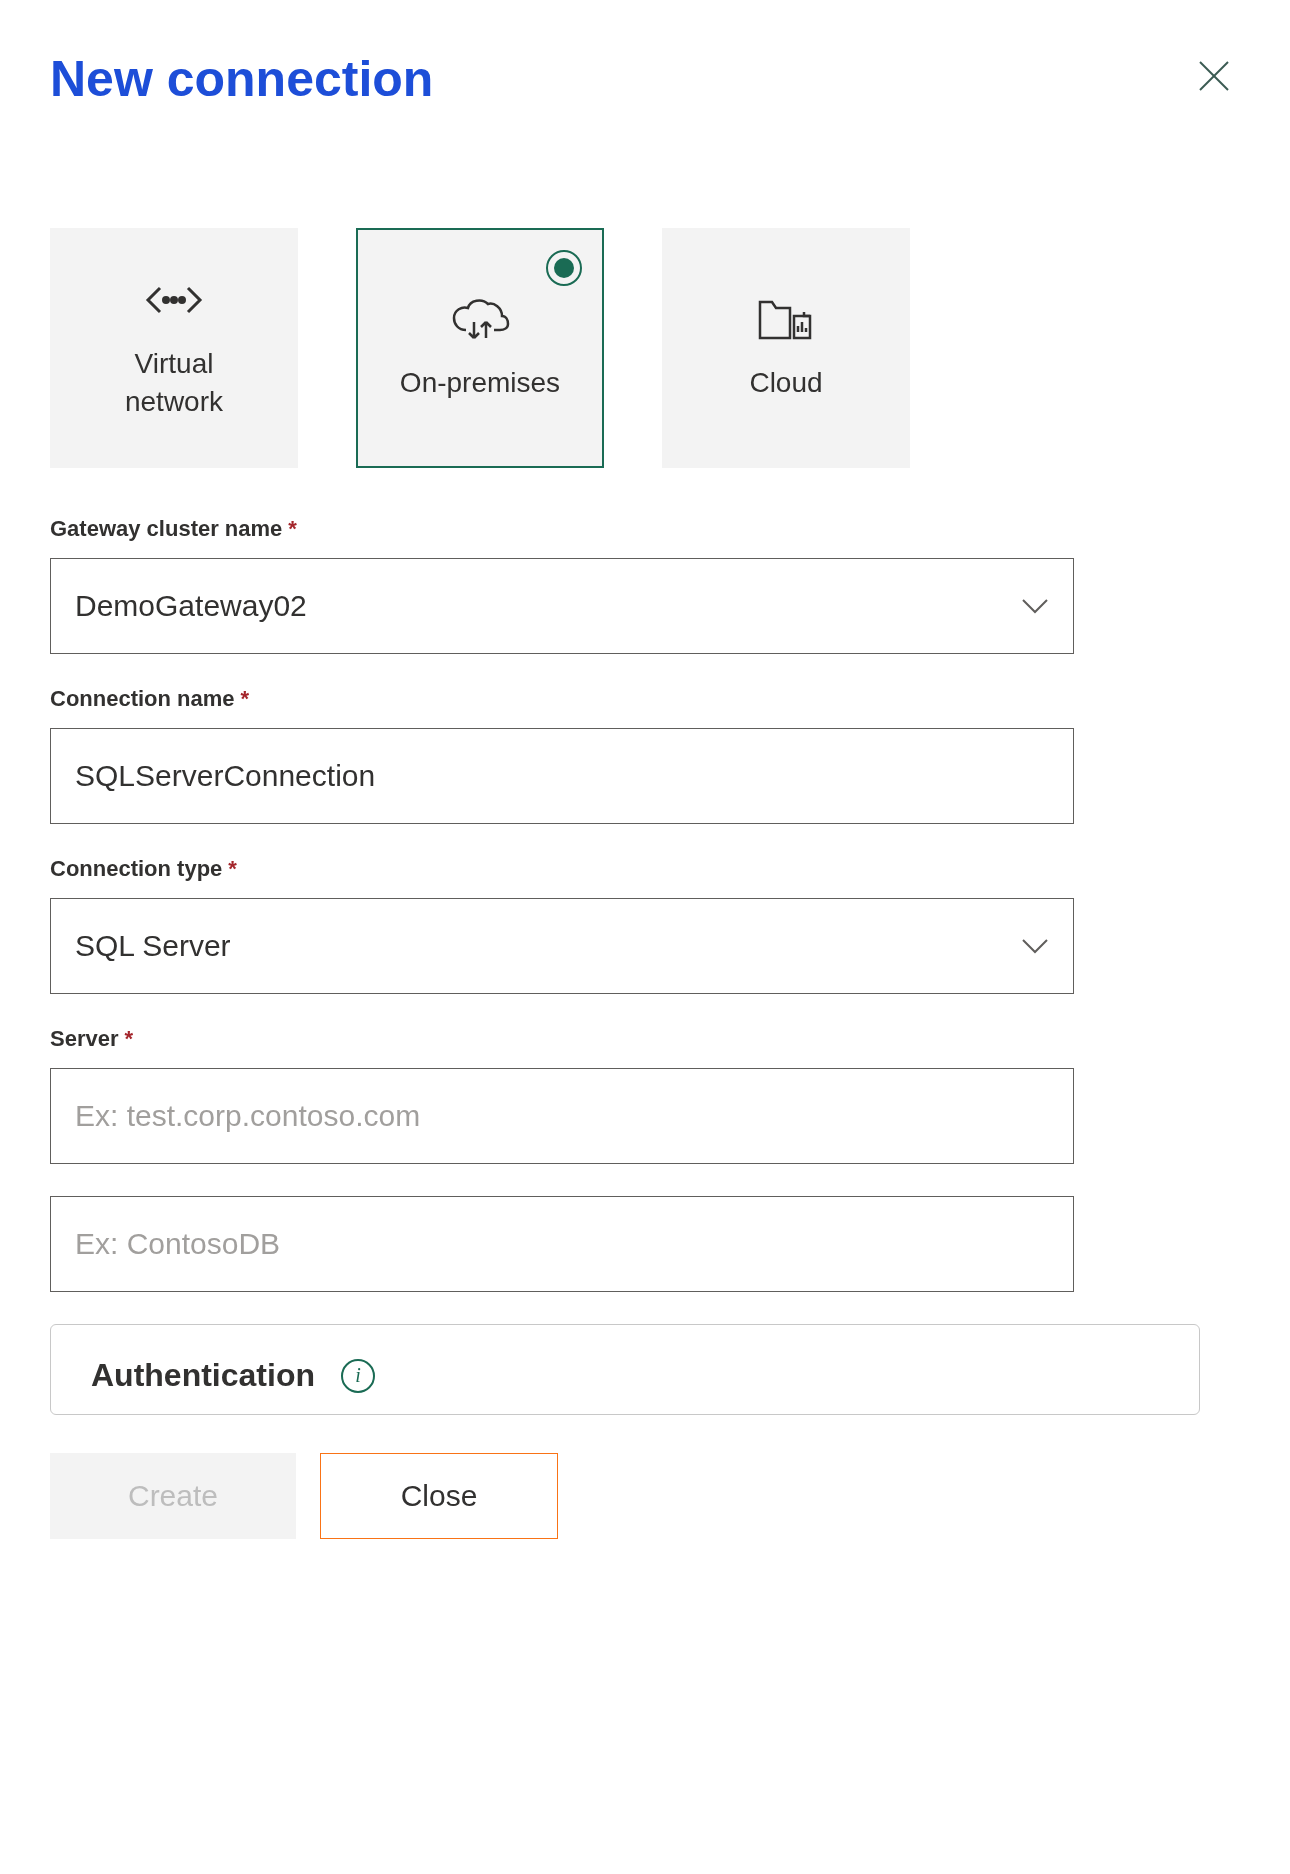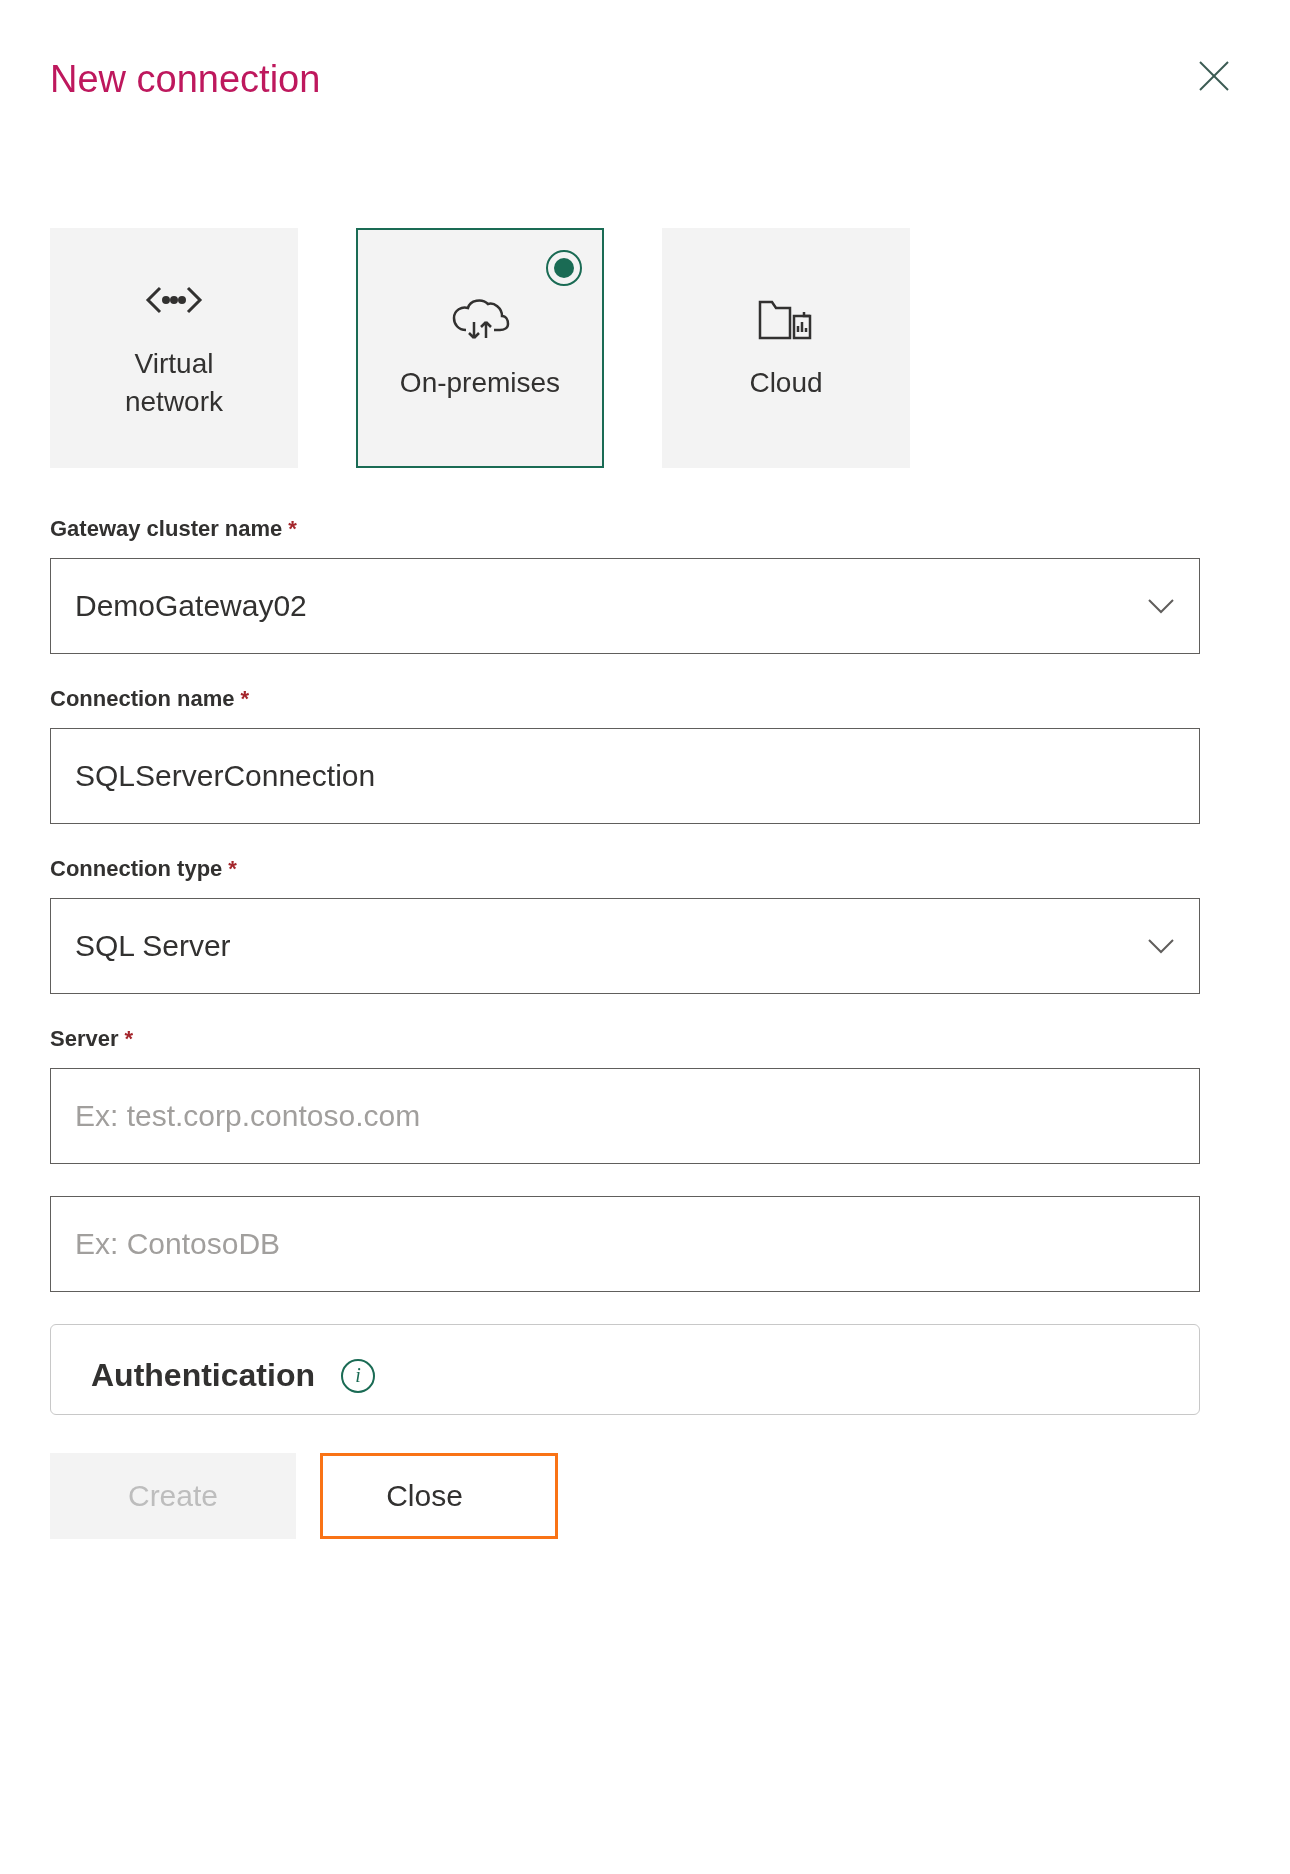--- a/index.html
+++ b/index.html
@@ -14,23 +14,23 @@
       width: 1290px;
       color: #323130;
     }
     .header {
       display: flex;
       justify-content: space-between;
       align-items: center;
       margin-bottom: 120px;
     }
     .title {
-      font-size: 38px;
-      font-weight: 400;
-      color: #be185d;
+      font-size: 50px;
+      font-weight: 700;
+      color: #1d4ed8;
     }
     .close-x {
       font-size: 36px;
       font-weight: 300;
       color: #2d4d44;
       cursor: pointer;
       padding: 8px;
       line-height: 1;
     }
     .option-cards {
@@ -94,21 +94,21 @@
       font-weight: 600;
       color: #323130;
       margin-bottom: 16px;
       display: block;
     }
     .required {
       color: #a4262c;
       margin-left: 6px;
     }
     .form-input, .form-select {
-      width: 1150px;
+      width: 1024px;
       height: 96px;
       border: 1px solid #605e5c;
       font-size: 30px;
       padding: 12px 24px;
       color: #323130;
       background: #fff;
       font-family: inherit;
     }
     .form-input::placeholder {
       color: #a19f9d;
@@ -169,23 +169,22 @@
     .btn-create {
       background: #f3f3f3;
       color: #bdbdbd;
       border: none;
       cursor: not-allowed;
       width: 246px;
     }
     .btn-close {
       background: #fff;
       color: #323130;
-      border: 3px solid #f97316;
+      border: 1px solid #f97316;
       width: 238px;
-      padding-left: 15px;
     }
   </style>
 </head>
 <body>
 
 <div class="header">
   <h1 class="title">New connection</h1>
   <div class="close-x">
     <svg width="36" height="36" viewBox="0 0 36 36" stroke="#3b5b52" stroke-width="2" fill="none">
       <line x1="4" y1="4" x2="32" y2="32"></line>

